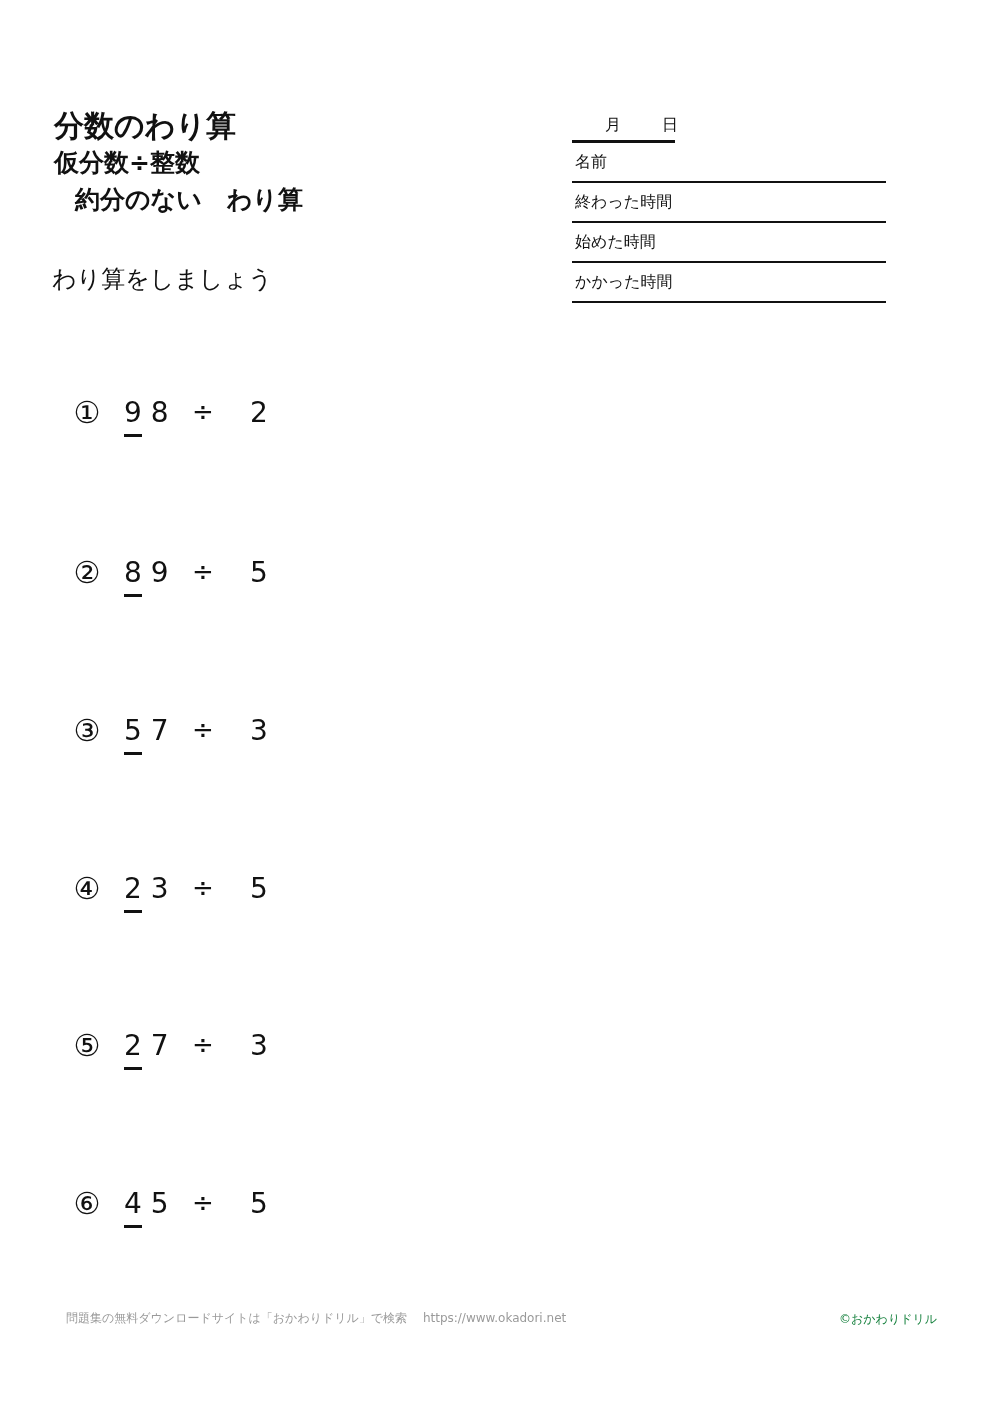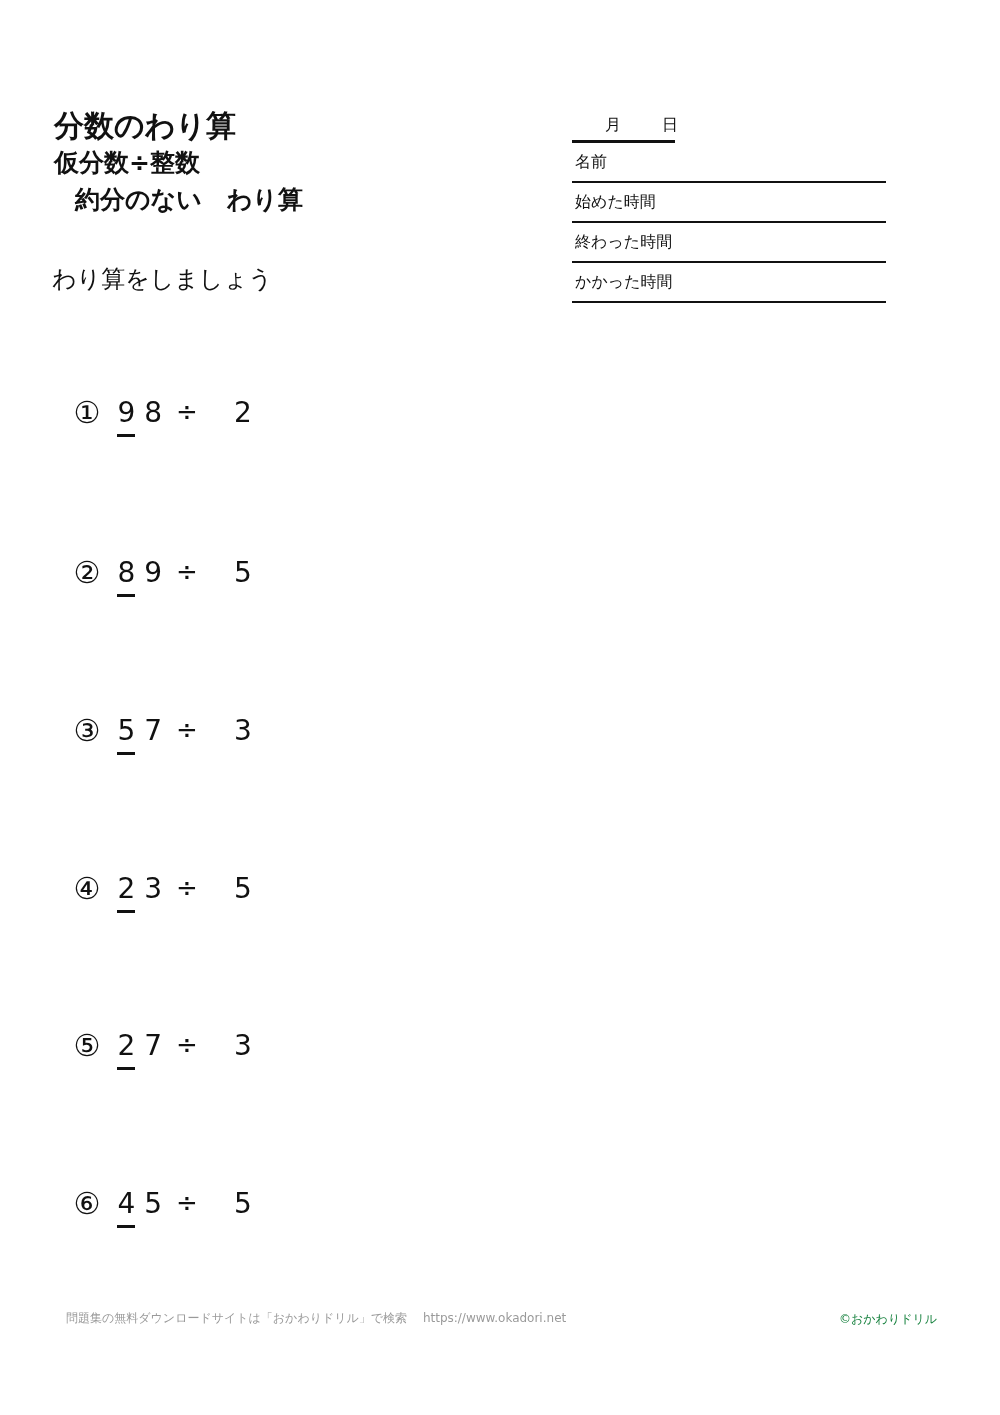--- a/index.html
+++ b/index.html
@@ -104,23 +104,23 @@
   .p5 { top: 995px; }
   .p6 { top: 1153px; }
 
   .pnum {
     font-size: 30px;
     width: 34px;
     text-align: center;
     flex: none;
   }
   .frac {
-    margin-left: 4px;
+    margin-left: 20px;
     width: 54px;
-    text-align: right;
+    text-align: left;
     font-size: 28px;
     flex: none;
   }
   .frac-num {
     line-height: 30px;
     padding-bottom: 5px;
     border-bottom: 3px solid #111111;
   }
   .frac-den {
     line-height: 30px;
@@ -170,24 +170,24 @@
 
   <div class="infobox">
     <div class="date-row">
       <span class="date-month">月</span>
       <span class="date-day">日</span>
     </div>
     <div class="field-row">
       <span class="field-label">名前</span>
     </div>
     <div class="field-row">
+      <span class="field-label">終わった時間</span>
+    </div>
+    <div class="field-row">
       <span class="field-label">始めた時間</span>
-    </div>
-    <div class="field-row">
-      <span class="field-label">終わった時間</span>
     </div>
     <div class="field-row">
       <span class="field-label">かかった時間</span>
     </div>
   </div>
 
   <div class="problem p1">
     <span class="pnum">①</span>
     <span class="frac">
       <span class="frac-num">9</span>

